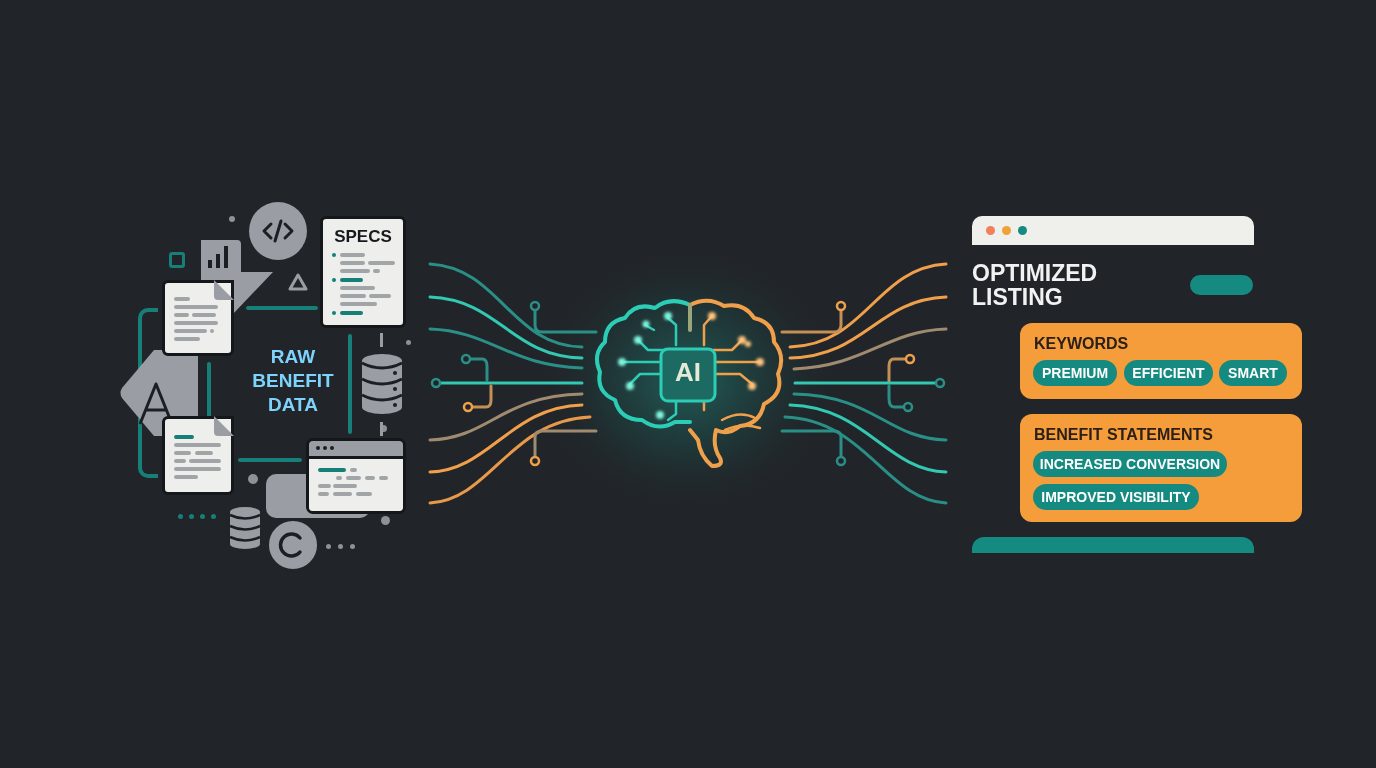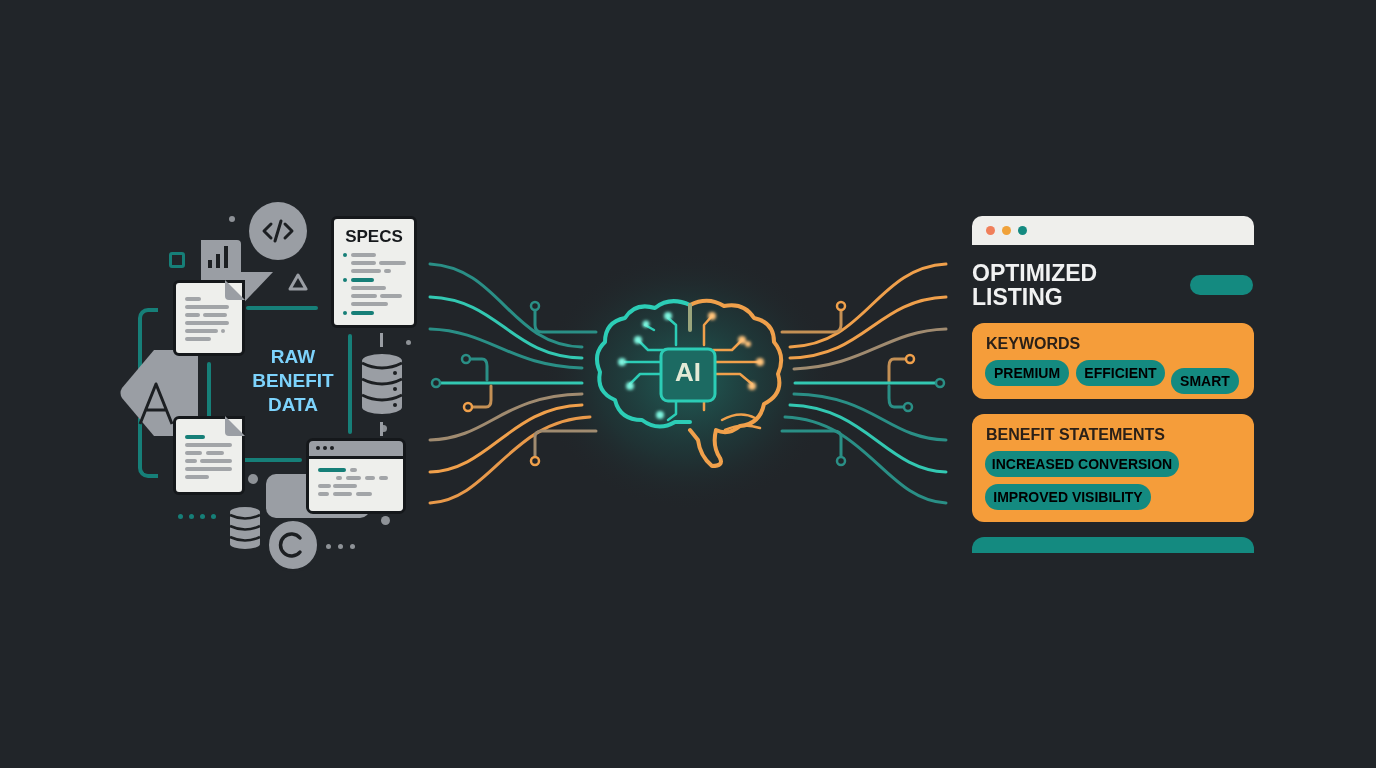--- a/index.html
+++ b/index.html
@@ -1,33 +1,33 @@
 <!DOCTYPE html>
 <html><head>
 <meta charset="utf-8">
 <style>
   html,body{margin:0;padding:0;}
   body{width:1376px;height:768px;background:#212529;overflow:hidden;position:relative;font-family:"Liberation Sans",sans-serif;}
   .abs{position:absolute;}
   .grey{background:#9a9ea4;}
-  .paper{background:#eeefec;border:3px solid #15181b;border-radius:6px;box-sizing:border-box;margin-left:11px;}
+  .paper{background:#eeefec;border:3px solid #15181b;border-radius:6px;box-sizing:border-box;}
   .line{position:absolute;height:4px;border-radius:2px;background:#a2a5a8;}
   .line.teal{background:#167f78;}
   .dot{position:absolute;width:5px;height:5px;border-radius:50%;background:#167f78;}
   .tealbar{position:absolute;background:#167f78;border-radius:2px;}
   .raw-label{position:absolute;left:238px;top:345px;width:110px;text-align:center;color:#7dd3fc;font-weight:700;font-size:19px;line-height:24px;}
   .specs-title{position:absolute;left:0;top:8px;width:100%;text-align:center;font-weight:700;font-size:17px;color:#16191c;}
   
   .win-top{position:absolute;left:972px;top:216px;width:282px;height:29px;background:#efefec;border-radius:10px 10px 0 0;}
   .wdot{position:absolute;top:10px;width:9px;height:9px;border-radius:50%;}
   .opt-title{position:absolute;left:972px;top:261px;color:#f1f2f2;font-weight:700;font-size:23px;line-height:24px;width:220px;}
   .opt-pill{position:absolute;left:1190px;top:275px;width:63px;height:20px;border-radius:10px;background:#148a80;}
-  .card{position:absolute;left:972px;width:282px;background:#f59d3a;border-radius:12px;}
+  .card{position:absolute;left:1020px;width:282px;background:#f59d3a;border-radius:12px;}
   .card-title{position:absolute;left:14px;font-weight:700;font-size:16px;color:#2a2018;}
-  .chip{position:absolute;height:26px;line-height:26px;border-radius:13px;background:#148a80;color:#000000;font-weight:700;font-size:14px;text-align:center;white-space:nowrap;}
+  .chip{position:absolute;height:26px;line-height:26px;border-radius:13px;background:#148a80;color:#ffffff;font-weight:700;font-size:14px;text-align:center;white-space:nowrap;}
   .bottom-bar{position:absolute;left:972px;top:537px;width:282px;height:16px;background:#148a80;border-radius:12px 12px 0 0;}
 </style>
 </head>
 <body>
 
 <div>
 
   <div class="tealbar" style="left:246px;top:306px;width:72px;height:4px;"></div>
   <div class="tealbar" style="left:348px;top:334px;width:4px;height:100px;"></div>
   <div class="tealbar" style="left:238px;top:458px;width:64px;height:4px;"></div>
@@ -280,21 +280,21 @@
 
   <div class="opt-title">
     <div>OPTIMIZED LISTING</div>
   </div>
   <div class="opt-pill"></div>
 
   <div class="card" style="top:323px;height:76px;">
     <div class="card-title" style="top:12px;">KEYWORDS</div>
     <div class="chip" style="left:13px;top:37px;width:84px;">PREMIUM</div>
     <div class="chip" style="left:104px;top:37px;width:89px;">EFFICIENT</div>
-    <div class="chip" style="left:199px;top:37px;width:68px;margin-top:8px;">SMART</div>
+    <div class="chip" style="left:199px;top:37px;width:68px;">SMART</div>
   </div>
 
   <div class="card" style="top:414px;height:108px;">
     <div class="card-title" style="top:12px;">BENEFIT STATEMENTS</div>
     <div class="chip" style="left:13px;top:70px;width:166px;">IMPROVED VISIBILITY</div>
     <div class="chip" style="left:13px;top:37px;width:194px;">INCREASED CONVERSION</div>
   </div>
 
   <div class="bottom-bar"></div>
 </div>

